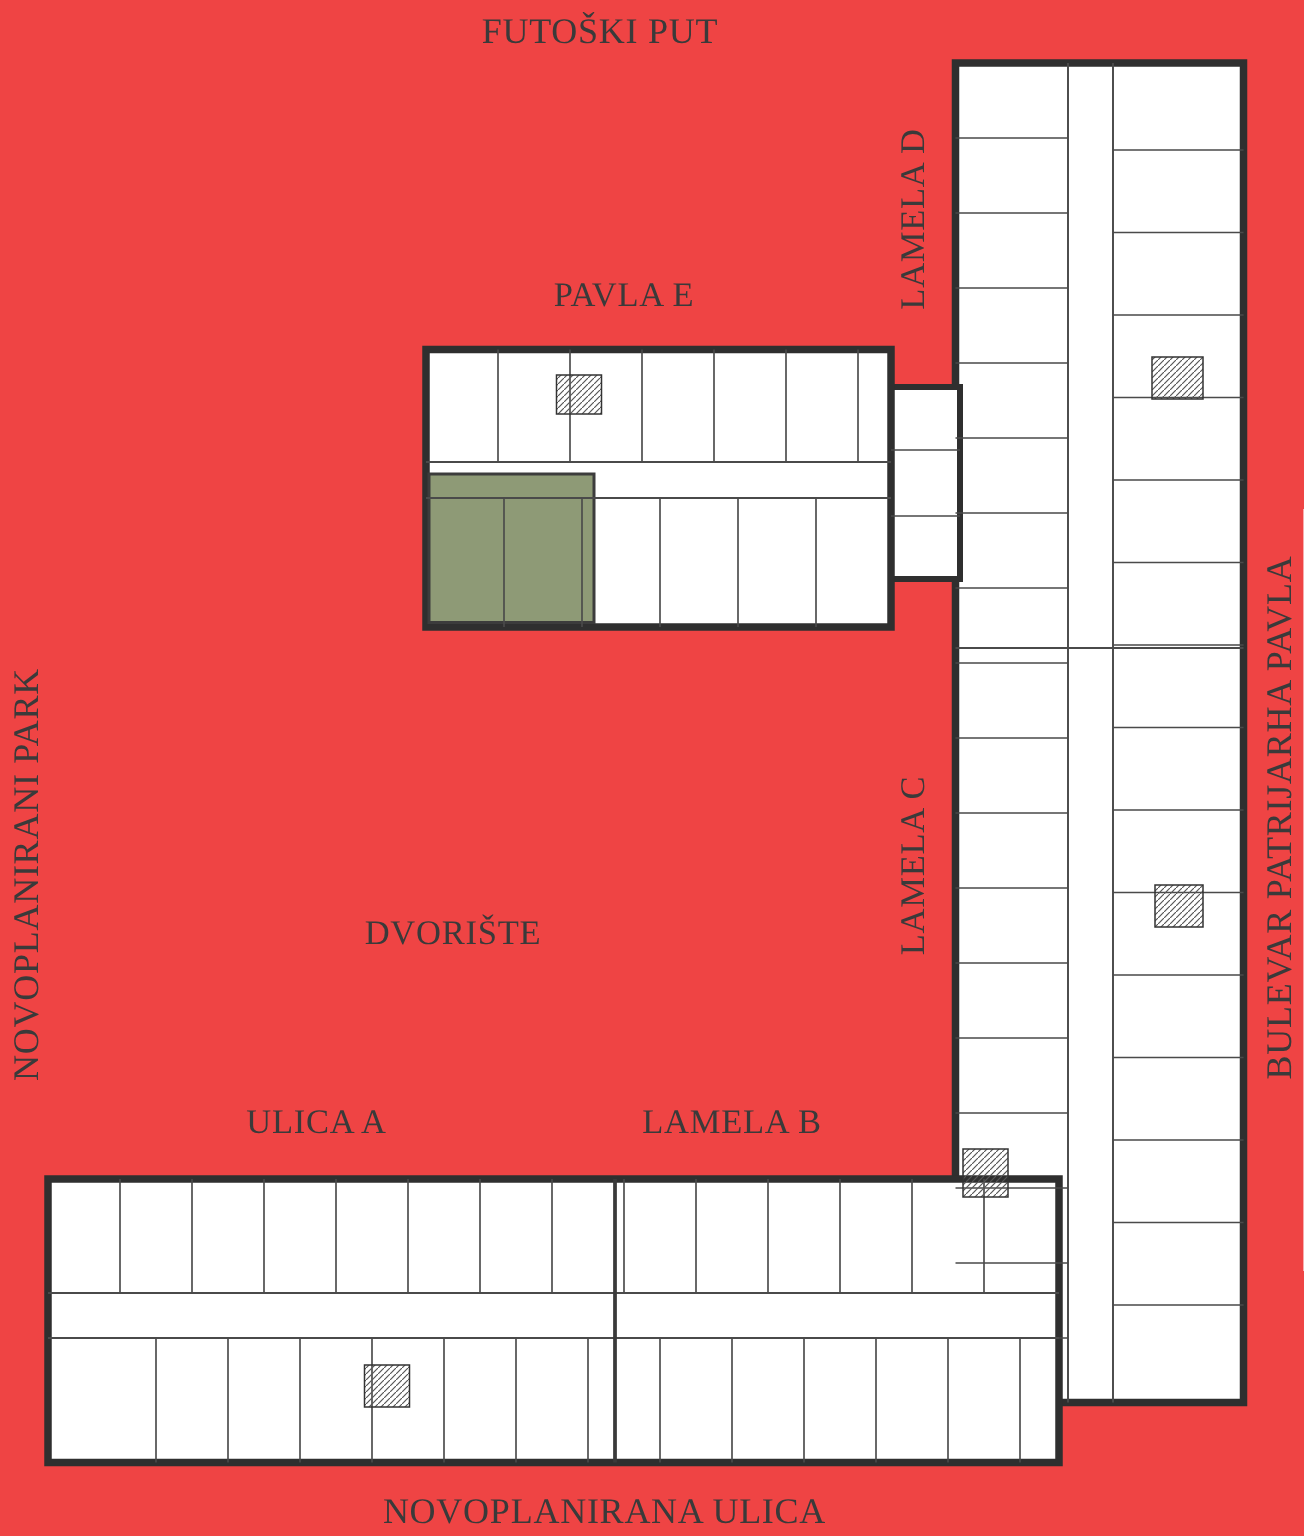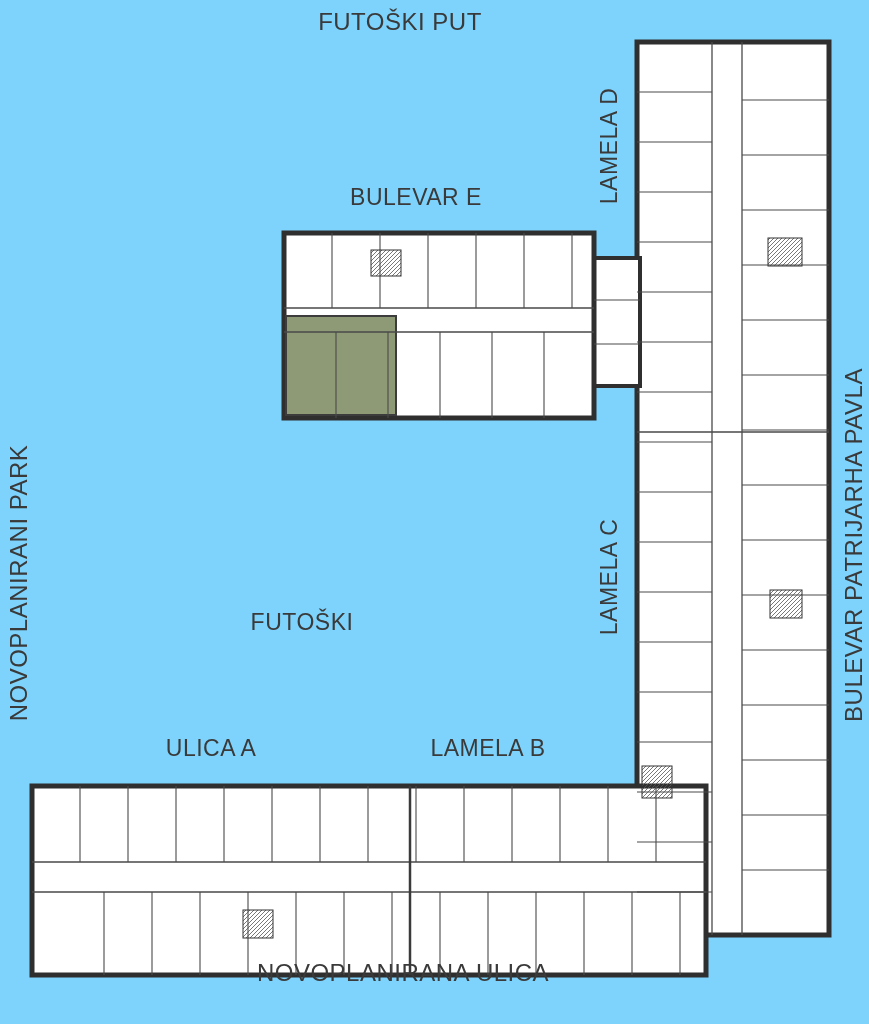--- a/index.html
+++ b/index.html
@@ -5,22 +5,23 @@
   * { margin:0; padding:0; box-sizing:border-box; }
   html,body { background:#ffffff; }
   body {
     width:869px; height:1024px;
     font-family:"Liberation Sans", sans-serif;
     position:relative;
   }
   .plan {
     position:relative;
     width:869px; height:1024px;
-    background:#7dd3fc;
+    background:#ef4444;
     overflow:hidden;
+    font-family:Liberation Serif, serif;
   }
   .plan svg { position:absolute; left:0; top:0; }
   .label {
     position:absolute;
     color:#3a3a3a;
     white-space:nowrap;
     transform:translate(-50%,-50%);
     letter-spacing:0.5px;
     font-size:23px;
   }
@@ -62,25 +63,25 @@
     <path d="M594 300H640M594 344H640" stroke="#4a4a4a" stroke-width="1.1" fill="none"></path>
 
     <rect x="371" y="250" width="30" height="26" fill="url(#hatch)" stroke="#333" stroke-width="1"></rect>
     <rect x="768" y="238" width="34" height="28" fill="url(#hatch)" stroke="#333" stroke-width="1"></rect>
     <rect x="770" y="590" width="32" height="28" fill="url(#hatch)" stroke="#333" stroke-width="1"></rect>
     <rect x="642" y="766" width="30" height="32" fill="url(#hatch)" stroke="#333" stroke-width="1"></rect>
     <rect x="243" y="910" width="30" height="28" fill="url(#hatch)" stroke="#333" stroke-width="1"></rect>
   </svg>
 
   <div class="label street" style="left:400px; top:22px;">FUTOŠKI PUT</div>
-  <div class="label street" style="left:403px; top:973px;text-align:right;">NOVOPLANIRANA ULICA</div>
+  <div class="label street" style="left:403px; top:1009px;text-align:right;">NOVOPLANIRANA ULICA</div>
   <div class="label street v" style="left:19px; top:583px;">NOVOPLANIRANI PARK</div>
   <div class="label street v" style="left:854px; top:545px;">BULEVAR PATRIJARHA PAVLA</div>
 
-  <div class="label" style="left:302px; top:622px;">FUTOŠKI</div>
+  <div class="label" style="left:302px; top:622px;">DVORIŠTE</div>
 
-  <div class="label" style="left:416px; top:197px;">BULEVAR E</div>
+  <div class="label" style="left:416px; top:197px;">PAVLA E</div>
   <div class="label v" style="left:609px; top:146px;">LAMELA D</div>
   <div class="label v" style="left:609px; top:577px;">LAMELA C</div>
   <div class="label" style="left:211px; top:748px;">ULICA A</div>
   <div class="label" style="left:488px; top:748px;">LAMELA B</div>
 
 </div>
 
 </body></html>

